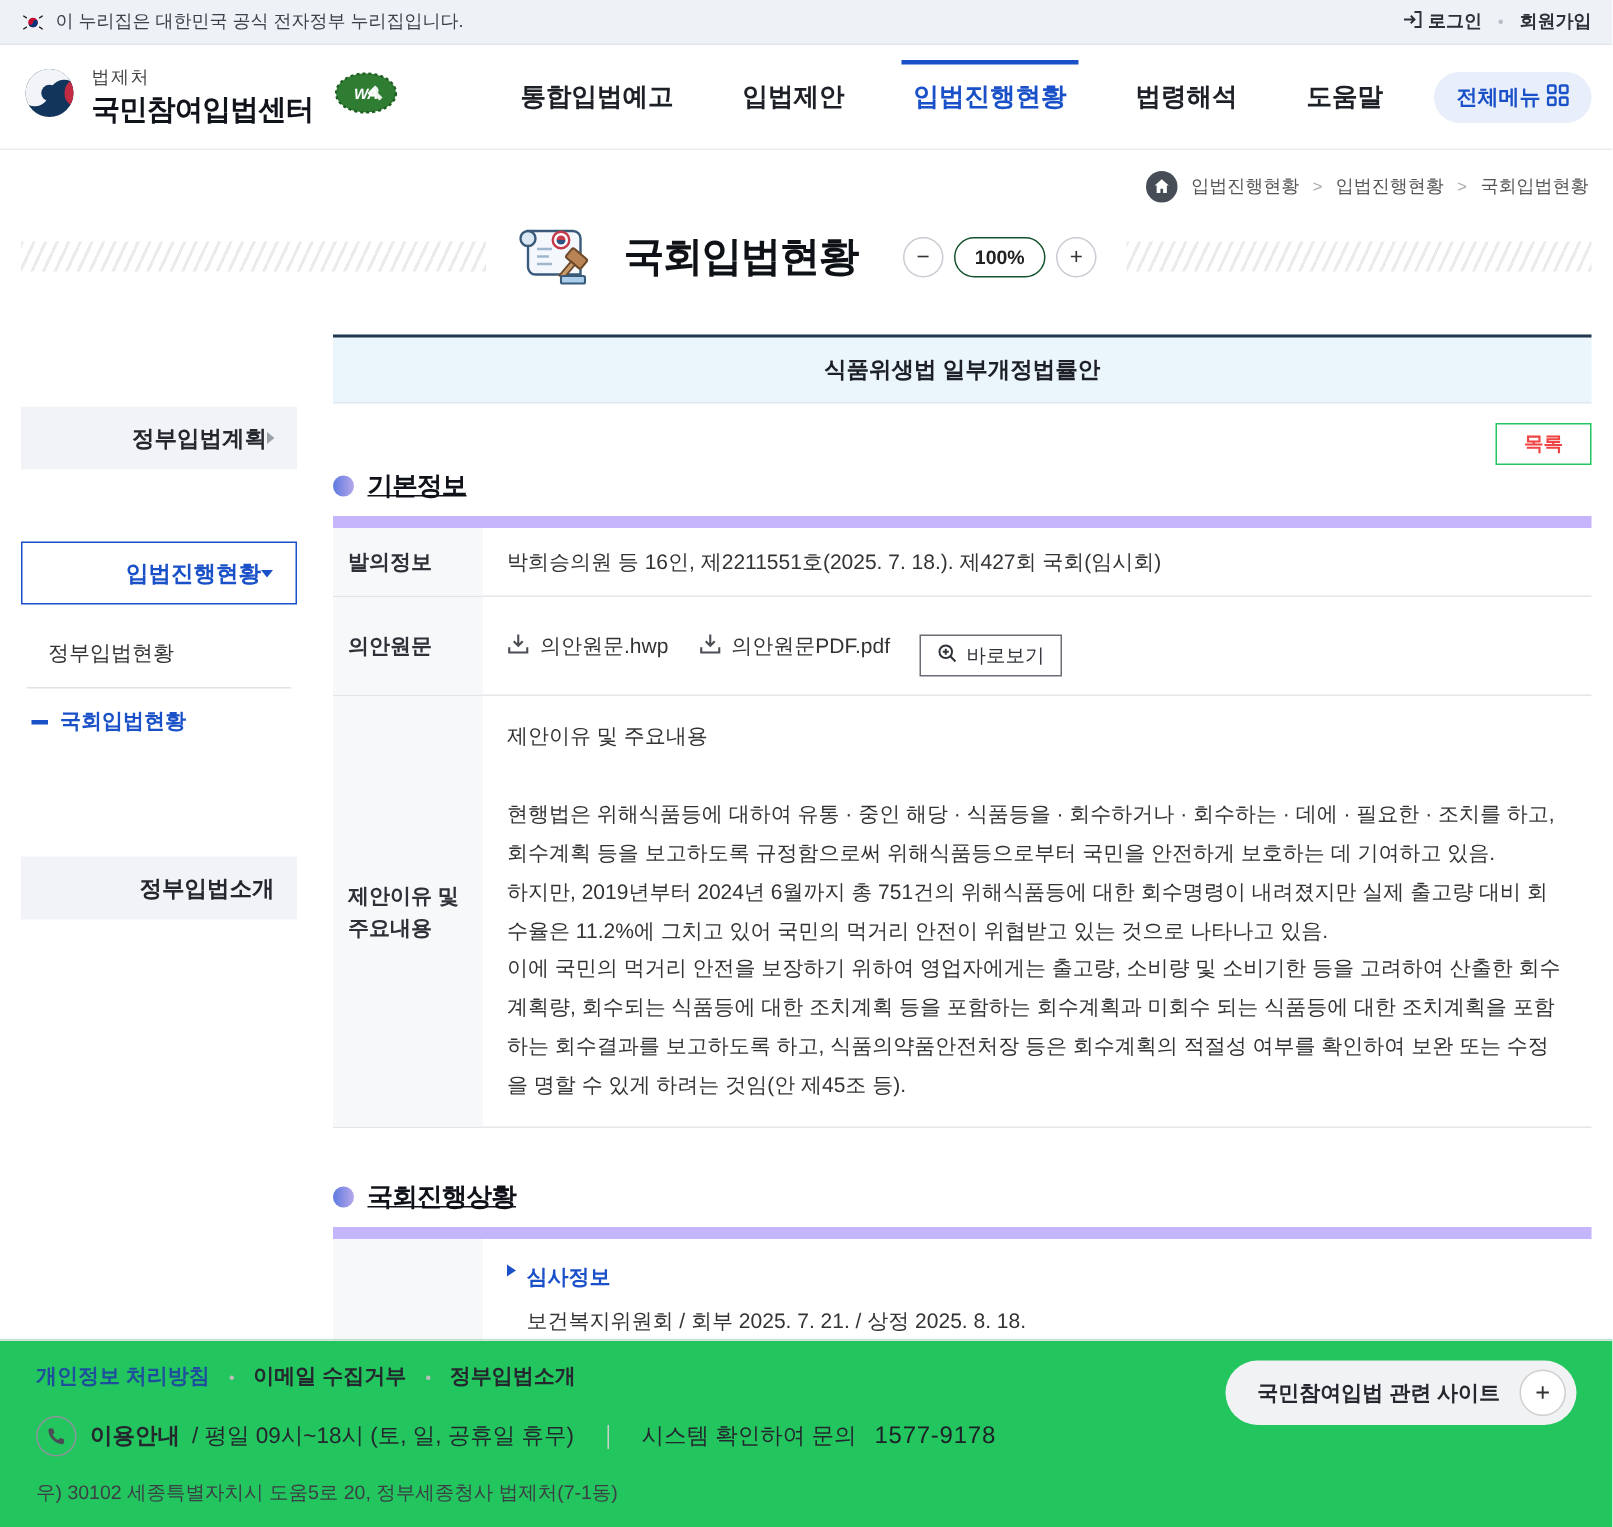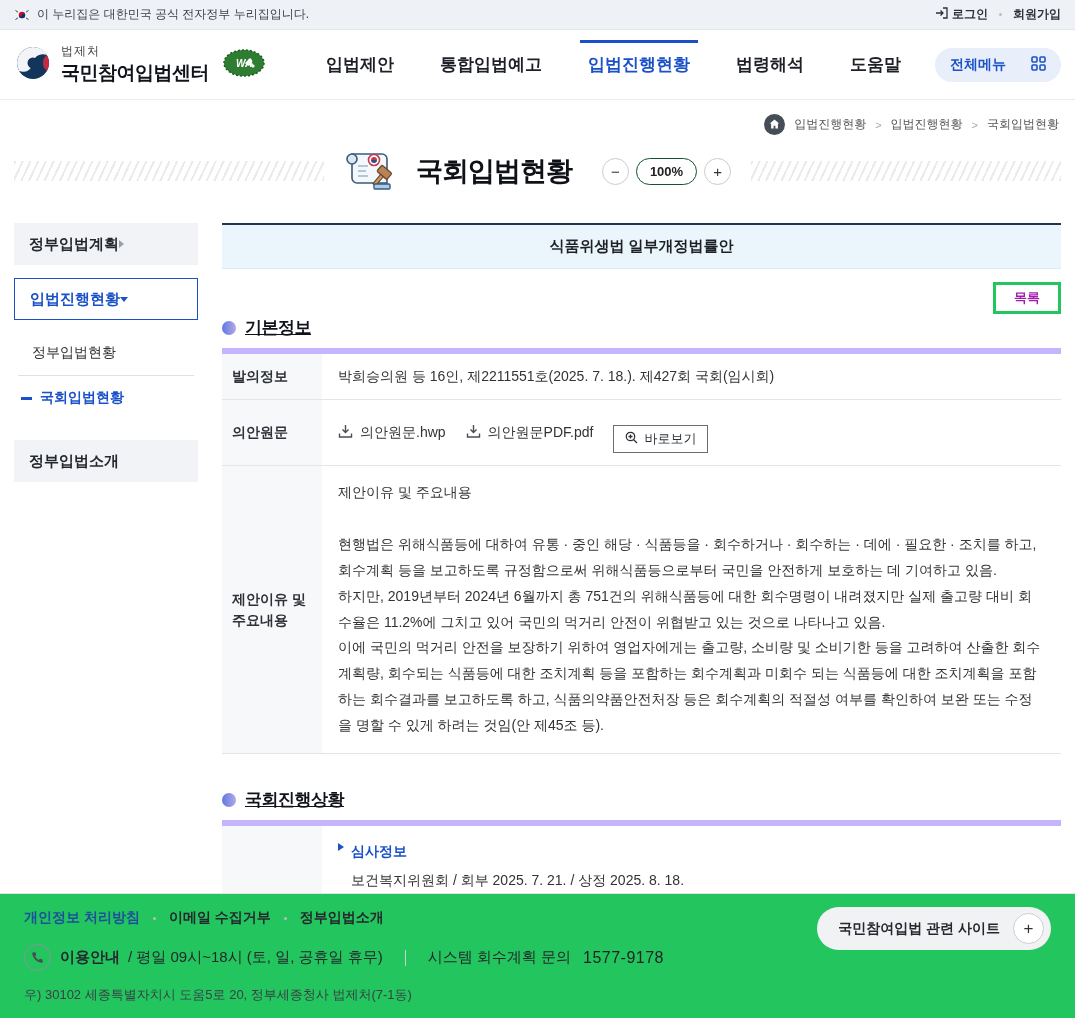--- a/index.html
+++ b/index.html
@@ -19,63 +19,63 @@
   
   .header { height:70px; display:flex; align-items:center; padding:0 14px; border-bottom:1px solid #ececec; background:#fff;}
   .logo { display:flex; align-items:center; gap:9px; cursor:pointer;}
   .logo-text .agency{font-size:12px;color:#444;letter-spacing:1px;}
   .logo-text .site{font-size:19px;font-weight:800;color:#10131a;letter-spacing:-0.5px;}
   .wa { margin-left:14px; }
   .nav { display:flex; gap:46px; margin-left:auto; margin-right:34px; align-items:center; height:100%;}
   .nav-item { position:relative; font-size:17px; font-weight:700; color:#1d2026; cursor:pointer; height:100%; display:flex; align-items:center;}
   .nav-item.active { color:#1b51c8; }
   .nav-item.active::before { content:""; position:absolute; top:10px; left:-8px; right:-8px; height:3px; background:#1b51c8; }
-  .allmenu { background:#e8effb; border:none; border-radius:18px; height:34px; padding:0 15px; display:flex; align-items:center; gap:25px;
+  .allmenu { background:#e8effb; border:none; border-radius:18px; height:34px; padding:0 15px; display:flex; align-items:center; gap:4px;
     color:#1b51c8; font-weight:700; font-size:14px; cursor:pointer; font-family:inherit;}
   
   .crumb-row { display:flex; justify-content:flex-end; align-items:center; gap:9px; padding:14px 16px 6px; font-size:12px; color:#555;}
   .home-ico { width:21px; height:21px; border-radius:50%; background:#464d57; display:flex; align-items:center; justify-content:center; cursor:pointer;}
   .crumb { cursor:pointer; }
   .crumb-sep { color:#aaa; font-size:11px; }
   
   .title-row { display:flex; align-items:center; margin:4px 14px 10px; height:52px;}
   .hatch { flex:1; height:20px; background:repeating-linear-gradient(115deg,#ebebeb 0 2px,#ffffff 2px 7px);}
   .title-center { display:flex; align-items:center; gap:16px; padding:0 20px;}
   .page-title { font-size:27px; font-weight:800; color:#0e1116; letter-spacing:-1px;}
   .zoomer { display:flex; align-items:center; gap:7px; margin-left:14px;}
   .zoom-btn { width:27px; height:27px; border:1px solid #c9ccd2; border-radius:50%; background:#fff; font-size:15px; color:#333;
     display:flex; align-items:center; justify-content:center; cursor:pointer; font-family:inherit;}
   .zoom-level { height:27px; border:1px solid #14532d; border-radius:15px; padding:0 13px; font-size:13px; font-weight:700; color:#222;
     display:flex; align-items:center; background:#fff;}
   
   .content { display:flex; padding:0 14px; gap:24px; align-items:flex-start;}
   
   .sidebar { width:184px; flex-shrink:0; margin-top:16px;}
-  .side-item { height:42px; display:flex; align-items:center; justify-content:flex-start; padding:0 15px;
-    font-size:15px; font-weight:700; background:#f1f3f6; color:#24282e; margin-bottom:13px; cursor:pointer;}
+  .side-item { height:42px; display:flex; align-items:center; justify-content:flex-end; padding:0 15px;
+    font-size:15px; font-weight:700; background:#f1f3f6; color:#24282e; margin-bottom:13px; cursor:pointer;margin-top:48px;}
   .side-item.open { background:#fff; border:1px solid #1b51c8; color:#1b51c8;}
   .tri-right { width:0; height:0; border-top:4px solid transparent; border-bottom:4px solid transparent; border-left:5px solid #9aa0a8;}
   .tri-down { width:0; height:0; border-left:4px solid transparent; border-right:4px solid transparent; border-top:5px solid #1b51c8;}
   .side-sub { padding:0 2px 10px;}
   .sub-item { padding:11px 16px; font-size:14px; color:#333; cursor:pointer;}
   .sub-divider { border-top:1px solid #e1e1e1; margin:2px 2px;}
   .sub-item.active { color:#1b51c8; font-weight:700; display:flex; align-items:center; gap:8px; padding-left:5px;}
   .dash { width:11px; height:3px; background:#1b51c8; flex-shrink:0;}
   .side-gap { height:12px; }
   
   .main { flex:1; margin-top:16px; min-width:0;}
   .bill-titlebar { border-top:2px solid #20374f; background:#ebf5fc; border-bottom:1px solid #dde9f3;
     text-align:center; padding:12px 0; font-size:15px; font-weight:700; color:#1d2127;}
   .listbtn-row { display:flex; justify-content:flex-end; margin:13px 0 0;}
-  .list-btn { border:3px solid #22c55e; background:#fff; padding:4px 18px; font-size:13px; font-weight:600; color:#a21caf; cursor:pointer; font-family:inherit;}
+  .list-btn { border:1px solid #22c55e; background:#fff; padding:4px 18px; font-size:13px; font-weight:600; color:#ef4444; cursor:pointer; font-family:inherit;}
   .section-head { display:flex; align-items:center; gap:9px; margin:2px 0 9px;}
   .section-head.second { margin-top:34px; }
   .bullet { width:14px; height:14px; border-radius:50%; background:linear-gradient(90deg,#5d7ae0,#b7a7ea);}
   .section-title { font-size:17px; font-weight:800; color:#0f1218; letter-spacing:-0.5px;text-decoration:underline;}
-  .itable { border-top:6px solid #c4b5fd; }
+  .itable { border-top:8px solid #c4b5fd; }
   .irow { display:flex; border-bottom:1px solid #e3e5e8;}
   .ilabel { width:100px; flex-shrink:0; background:#f7f8fa; display:flex; align-items:center; padding:12px 10px;
     font-size:14px; font-weight:600; color:#2e3238; line-height:1.5;}
   .ivalue { flex:1; padding:12px 16px; font-size:14px; color:#333; display:flex; align-items:center; min-width:0;}
   .ivalue.block { display:block; padding:14px 16px;}
   .files { display:flex; align-items:center; gap:20px;}
   .file { display:flex; align-items:center; gap:7px; cursor:pointer; color:#333;}
   .view-btn { display:flex; align-items:center; gap:6px; border:1px solid #6a6e74; background:#fff; padding:4px 11px;
     font-size:13px; color:#2e3238; cursor:pointer; font-family:inherit;margin-top:13px;}
   .reason p { line-height:1.85; margin:0;}
@@ -156,22 +156,22 @@
   </div>
   <span class="wa">
     <svg width="42" height="30" viewBox="0 0 42 30">
         <ellipse cx="21" cy="15" rx="20" ry="13" fill="#2e7d32"></ellipse>
         <ellipse cx="21" cy="15" rx="20" ry="13" fill="none" stroke="#1b5e20" stroke-width="1.5" stroke-dasharray="2 2"></ellipse>
         <text x="13" y="19" font-size="10" font-weight="bold" fill="#fff" font-style="italic" font-family="sans-serif">WA</text>
         <path d="M27 10c2 1 3 3 2 5l3 3-2 2-3-3c-2 1-4 0-5-2" fill="#fff" opacity="0.9"></path>
       </svg>
   </span>
   <nav class="nav">
+    <div class="nav-item">통합입법예고</div>
     <div class="nav-item">입법제안</div>
-    <div class="nav-item">통합입법예고</div>
     <div class="nav-item active">입법진행현황</div>
     <div class="nav-item">법령해석</div>
     <div class="nav-item">도움말</div>
   </nav>
   <button class="allmenu">
     <span>전체메뉴</span>
     <span>
       <svg width="15" height="15" viewBox="0 0 15 15" fill="none" stroke="#1b51c8" stroke-width="1.6">
           <rect x="1" y="1" width="5" height="5" rx="1"></rect>
           <rect x="9" y="1" width="5" height="5" rx="1"></rect>
@@ -356,17 +356,17 @@
   </div>
   <div class="f-contact">
     <span class="phone-circ">
       <svg width="13" height="13" viewBox="0 0 13 13">
           <path d="M2.6 1.2l2 .3.7 2.6-1.3 1.2a8 8 0 0 0 3.7 3.7l1.2-1.3 2.6.7.3 2c0 .8-.7 1.5-1.6 1.4A10.6 10.6 0 0 1 1.2 2.8c-.1-.9.6-1.6 1.4-1.6z" fill="#4a4e54"></path>
         </svg>
     </span>
     <span class="f-strong">이용안내</span>
     <span style="margin-left:8px;">/ 평일 09시~18시 (토, 일, 공휴일 휴무)</span>
     <span class="f-bar"></span>
-    <span>시스템 회수계획 문의</span>
+    <span>시스템 확인하여 문의</span>
     <span class="f-phone">1577-9178</span>
   </div>
   <div class="f-addr">우) 30102 세종특별자치시 도움5로 20, 정부세종청사 법제처(7-1동)</div>
 </footer>
 
 </body></html>

